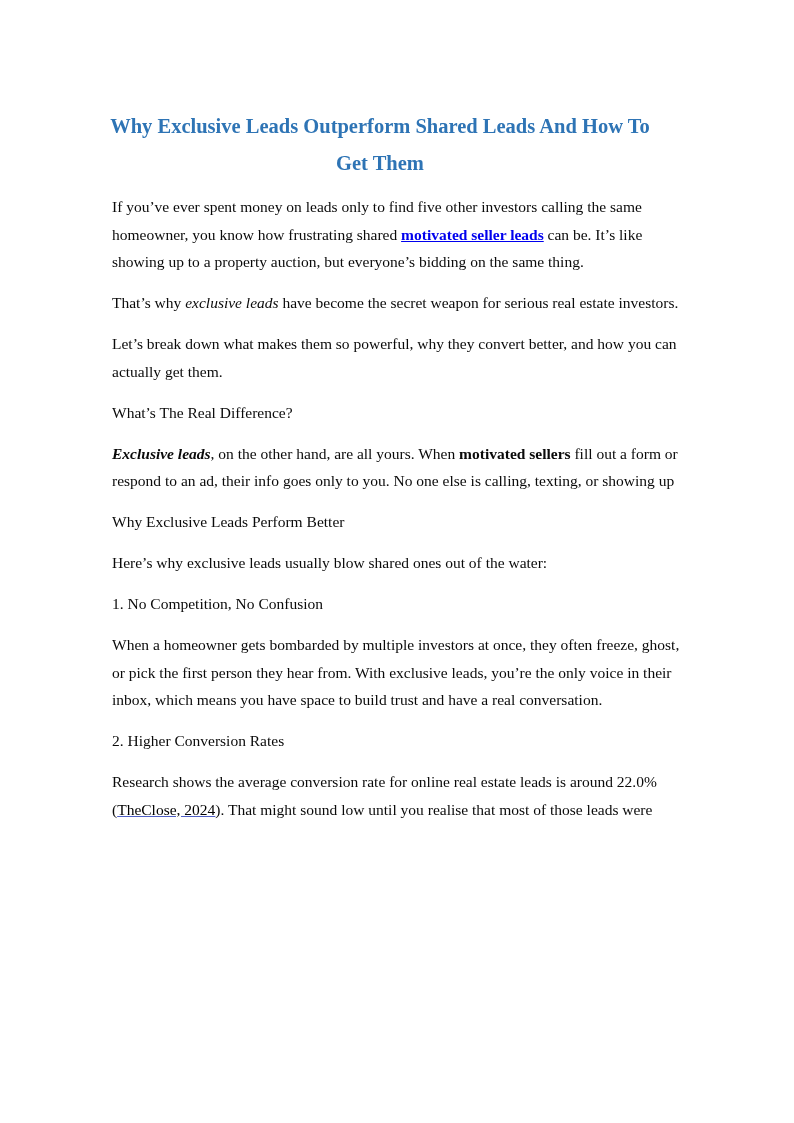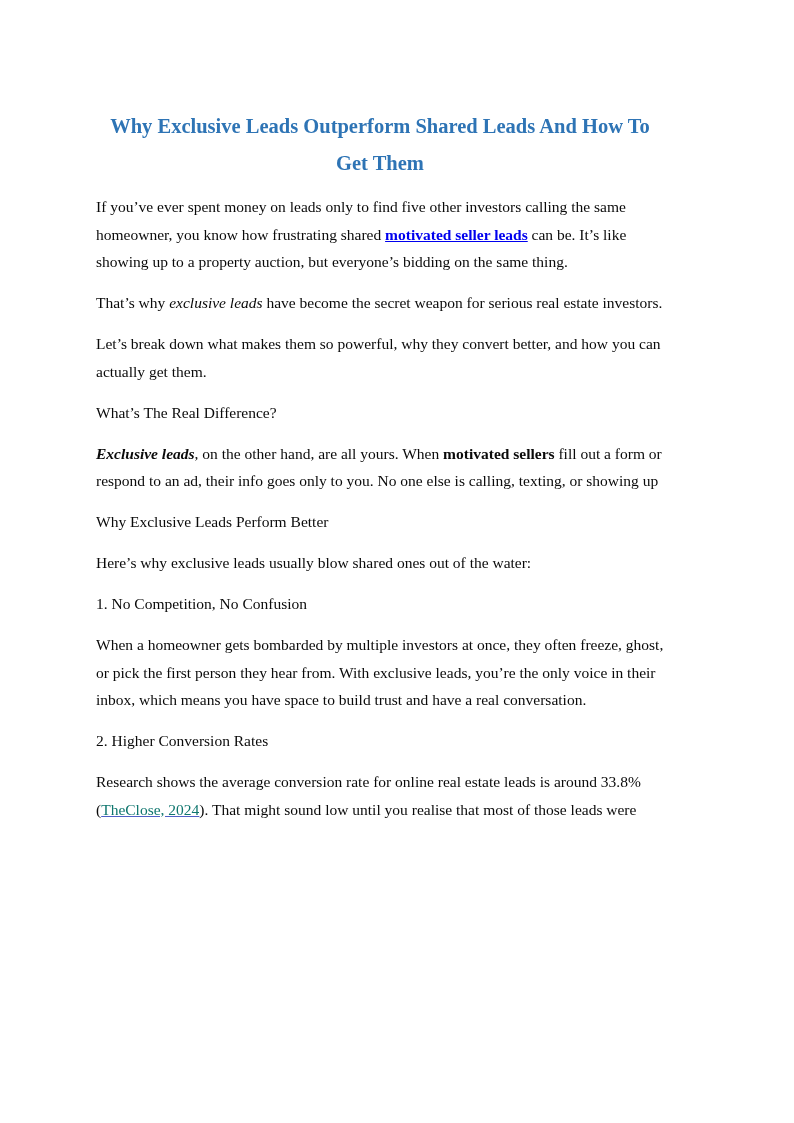--- a/index.html
+++ b/index.html
@@ -21,34 +21,35 @@
     text-align:center;
     color:#2E74B5;
   }
   .title-line{display:block;}
   .block{margin:0 0 13.5px 0;}
   .line{
     font-size:15.5px;
     line-height:27.5px;
     height:27.5px;
     white-space:nowrap;
+    margin-left:16px;
   }
   .heading .line{font-weight:bold;}
   .run{font-style:normal;font-weight:normal;}
   .run.b{font-weight:bold;}
   .run.i{font-style:italic;}
   .run.bi{font-weight:bold;font-style:italic;}
   a.run{cursor:pointer;}
   a.lb{
     color:#0000EE;
     font-weight:bold;
     text-decoration:underline;
   }
   a.ld{
-    color:#0f766e;
+    color:#000000;
     text-decoration:underline;
     text-decoration-color:#4f5fc5;
   }
 </style>
 </head>
 <body>
 
 <div class="page">
   <h1 class="doc-title">
     <span class="title-line">Why Exclusive Leads Outperform Shared Leads And How To</span>
@@ -85,17 +86,17 @@
       </div>
       <div class="block para">
         <div class="line"><span class="run">When a homeowner gets bombarded by multiple investors at once, they often freeze, ghost,</span></div>
         <div class="line"><span class="run">or pick the first person they hear from. With exclusive leads, you’re the only voice in their</span></div>
         <div class="line"><span class="run">inbox, which means you have space to build trust and have a real conversation.</span></div>
       </div>
       <div class="block heading">
         <div class="line"><span class="run">2. Higher Conversion Rates</span></div>
       </div>
       <div class="block para">
-        <div class="line"><span class="run">Research shows the average conversion rate for online real estate leads is around 33.8%</span></div>
+        <div class="line"><span class="run">Research shows the average conversion rate for online real estate leads is around 22.0%</span></div>
         <div class="line"><span class="run">(</span><a href="#" class="run ld">TheClose, 2024</a><span class="run">). That might sound low until you realise that most of those leads were</span></div>
       </div>
     </div>
 </div>
 
 </body></html>

